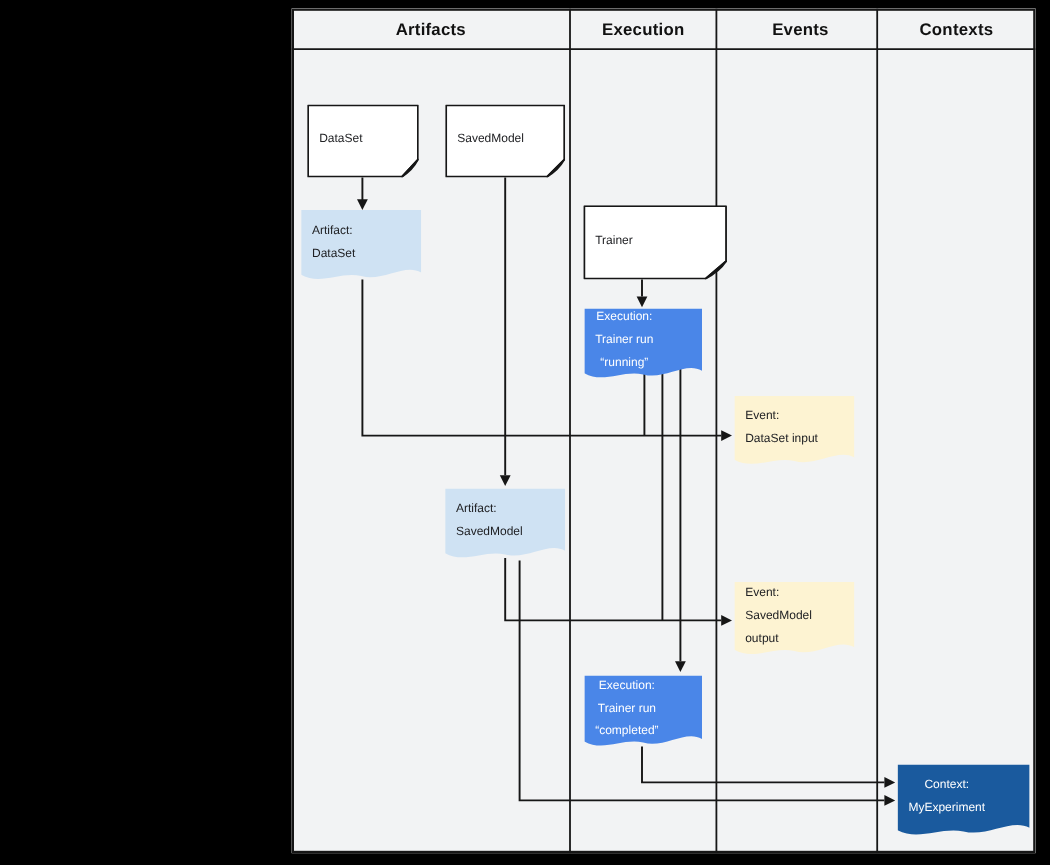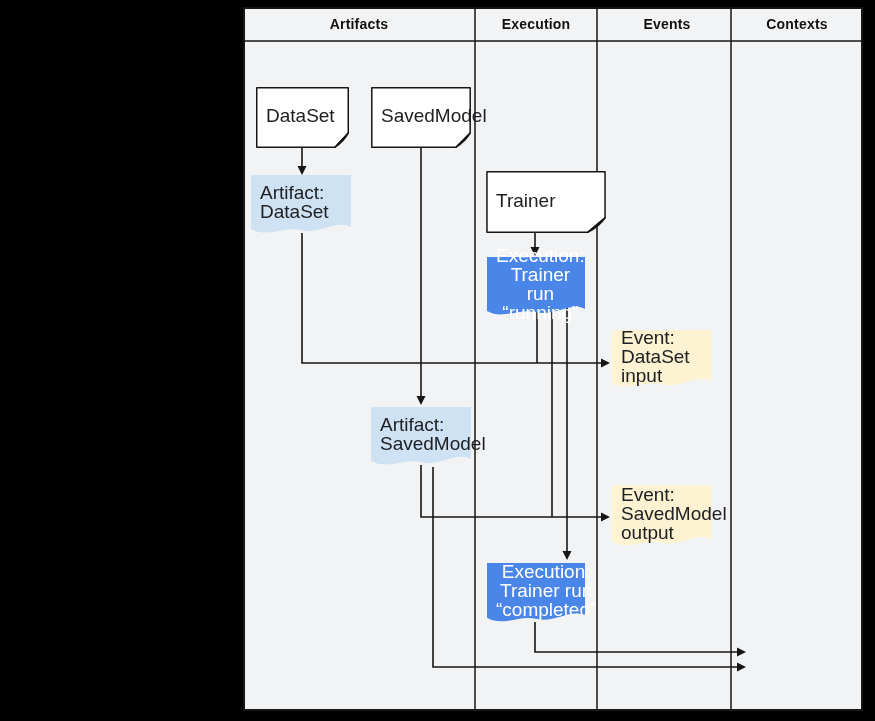--- a/index.html
+++ b/index.html
@@ -19,21 +19,21 @@
     position:absolute; top:0; height:34px; display:flex;
     align-items:center; justify-content:center;
     font-size:14px; font-weight:bold; color:#111; letter-spacing:0.2px;
   }
   .node { position:absolute; }
   .node svg.shape { position:absolute; left:0; top:0; width:100%; height:100%; }
   .doc path { stroke:#161616; stroke-width:1.5; vector-effect:non-scaling-stroke; stroke-linejoin:round; }
   .node .label {
     position:absolute; left:9px; right:6px; top:0; bottom:12px;
     display:flex; align-items:center;
-    font-size:19px; line-height:19px; white-space:pre-line;
+    font-size:10px; line-height:19px; white-space:pre-line;
   }
   .doc .label { left:10px; bottom:4px; }
   .t-dark  { color:#202124; }
   .t-light { color:#ffffff;text-align:center; }
 </style>
 </head>
 <body>
 
 <div class="stage">
   <div class="diagram" style="background: rgb(242, 243, 244);">
@@ -143,15 +143,22 @@
 
     <div class="node tape" style="left:244px;top:556px;width:98px;height:66px">
       <svg class="shape" viewBox="0 0 100 65" preserveAspectRatio="none">
         <path d="M0,0 L100,0 L100,52 C86,44 68,60 50,55 C33,51 16,63 0,54 Z" fill="#4a86e8"></path>
       </svg>
       <div class="label t-light">Execution:
 Trainer run
 “completed”</div>
     </div>
 
+    <div class="node tape" style="left:505px;top:630px;width:110px;height:66px">
+      <svg class="shape" viewBox="0 0 100 65" preserveAspectRatio="none">
+        <path d="M0,0 L100,0 L100,52 C86,44 68,60 50,55 C33,51 16,63 0,54 Z" fill="#1a5a9e"></path>
+      </svg>
+      <div class="label t-light">Context:
+MyExperiment</div>
+    </div>
 
   </div>
 </div>
 
 </body></html>

